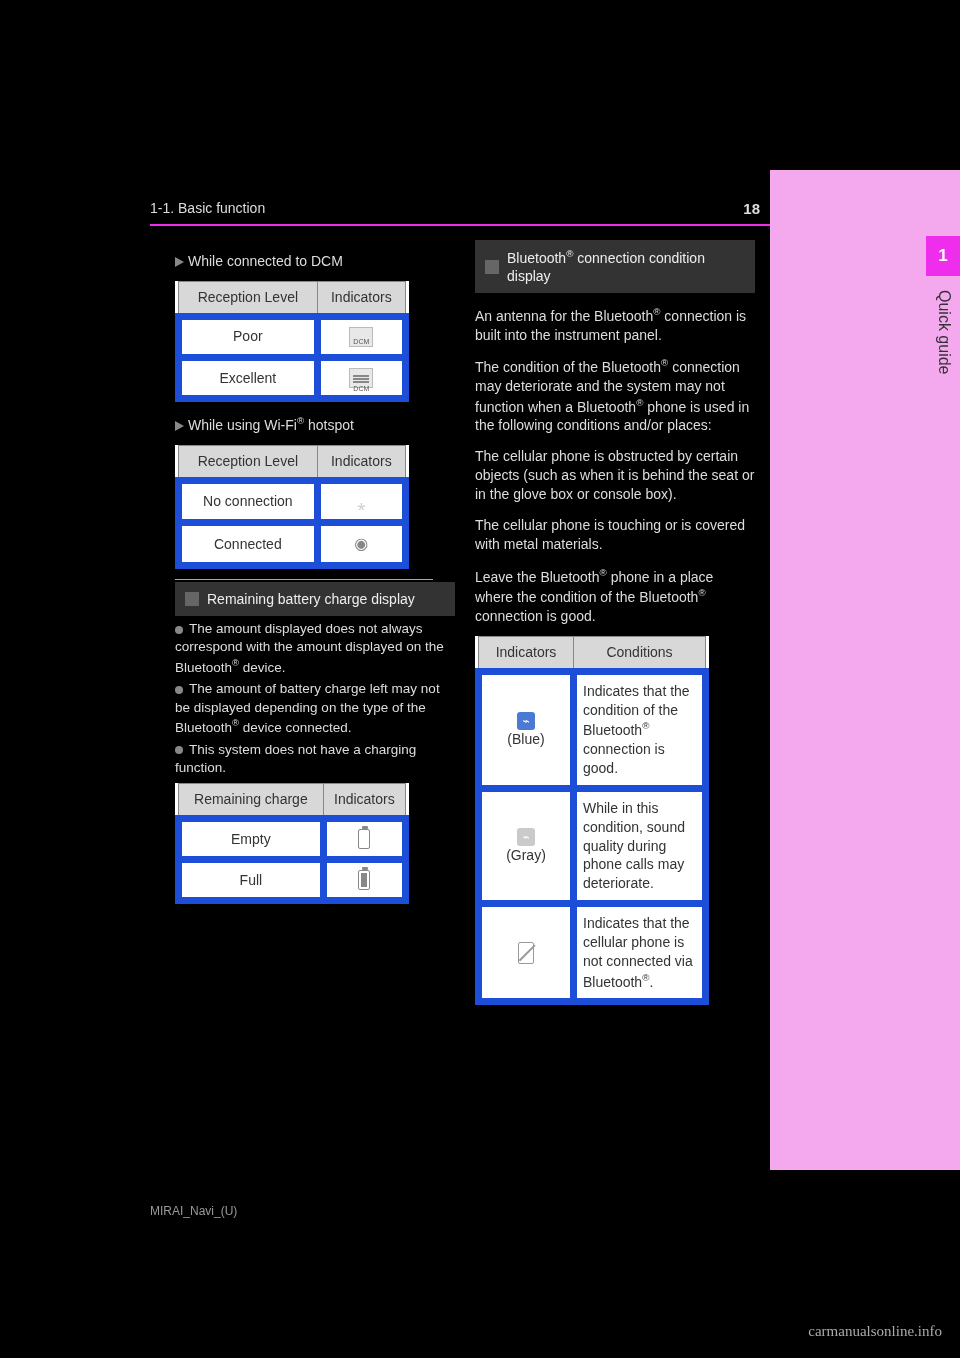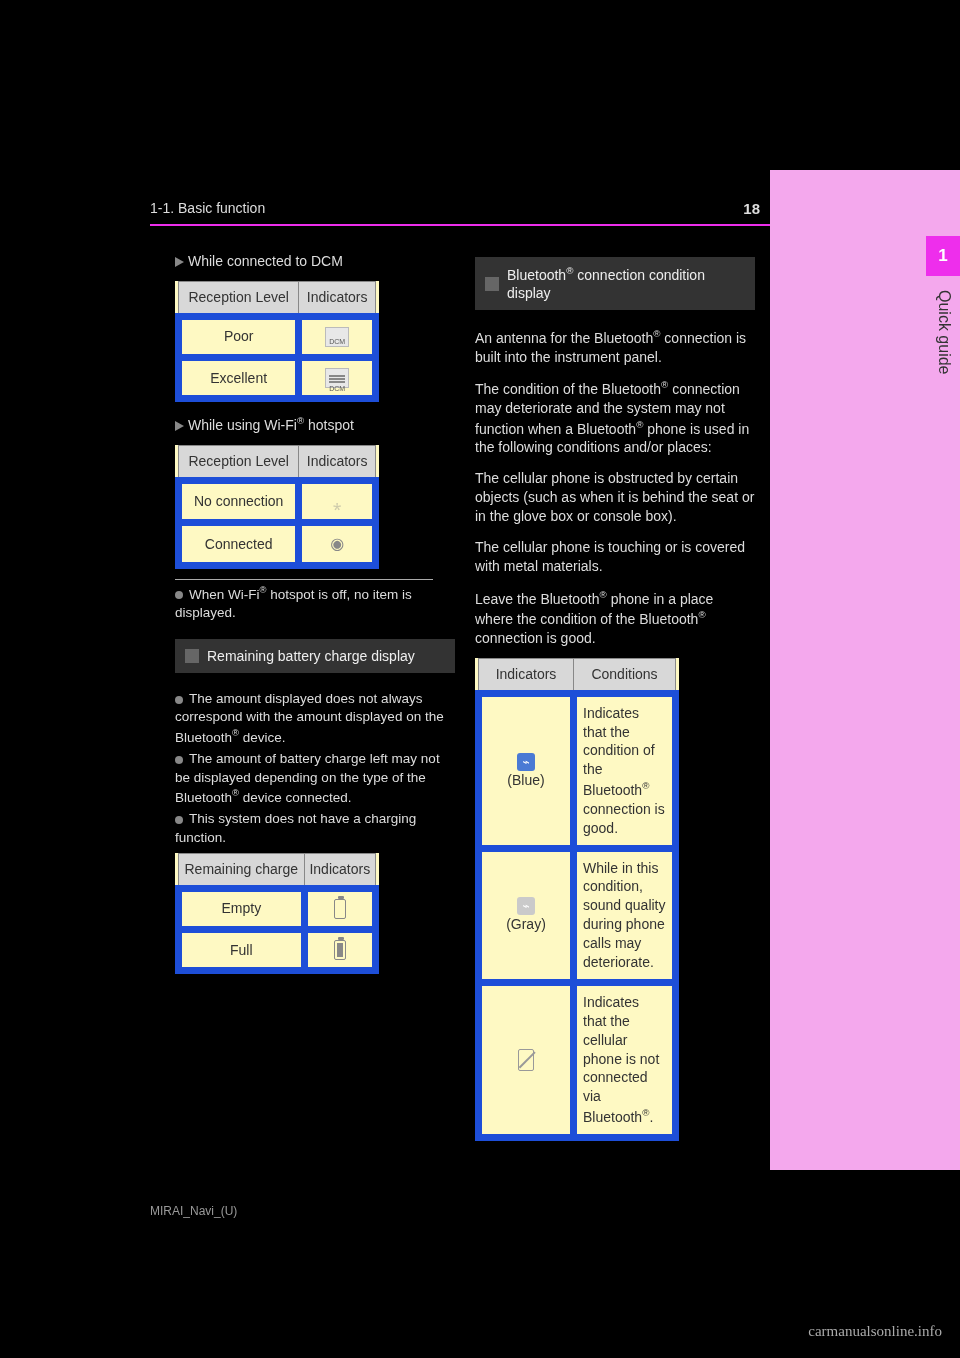--- a/index.html
+++ b/index.html
@@ -91,23 +91,23 @@
   .bullet-dot {
     display: inline-block;
     width: 8px; height: 8px;
     background: #888;
     border-radius: 50%;
     margin-right: 6px;
     vertical-align: middle;
   }
   table {
     border-collapse: collapse;
-    width: 204px;
+    width: 234px;
     margin: 6px 0 10px 0;
-    background: #fef9c3;
+    background: #ffffff;
   }
   th {
     background: #d8d8d8;
     color: #333;
     font-weight: normal;
     font-size: 14px;
     padding: 6px 4px;
     border: 1px solid #888;
     text-align: center;
   }
@@ -115,21 +115,21 @@
     color: #333;
     font-size: 14px;
     padding: 7px 6px;
     border: 7px solid #1d4ed8;
     text-align: center;
     vertical-align: middle;
   }
   td.left { text-align: left; }
   .section-head {
     background: #333;
-    margin: 17px 0;
+    margin: 0 0;
     padding: 8px 10px;
     display: flex;
     align-items: center;
     gap: 8px;
     color: #eee;
     font-size: 14px;
     line-height: 1.3;
   }
   .section-square {
     width: 14px; height: 14px;
@@ -250,23 +250,20 @@
       <td><span class="wifi-icon" style="opacity:.4">⁎</span></td>
     </tr>
     <tr>
       <td>Connected</td>
       <td><span class="wifi-icon">◉</span></td>
     </tr>
   </tbody>
     </table>
 
   <hr class="rule-thin">
-  <div class="note-line">
-    <span class="bullet-dot"></span>When Wi-Fi<sup>®</sup> hotspot is off, no item is displayed.
-  </div>
 
   <div class="section-head">
     <span class="section-square"></span>
     <span>Remaining battery charge display</span>
   </div>
 
 
   <div class="note-line"><span class="bullet-dot"></span>The amount displayed does not always correspond with the amount displayed on the Bluetooth<sup>®</sup> device.</div>
   <div class="note-line"><span class="bullet-dot"></span>The amount of battery charge left may not be displayed depending on the type of the Bluetooth<sup>®</sup> device connected.</div>
   <div class="note-line"><span class="bullet-dot"></span><span>This system does not have a charging function.</span></div>

